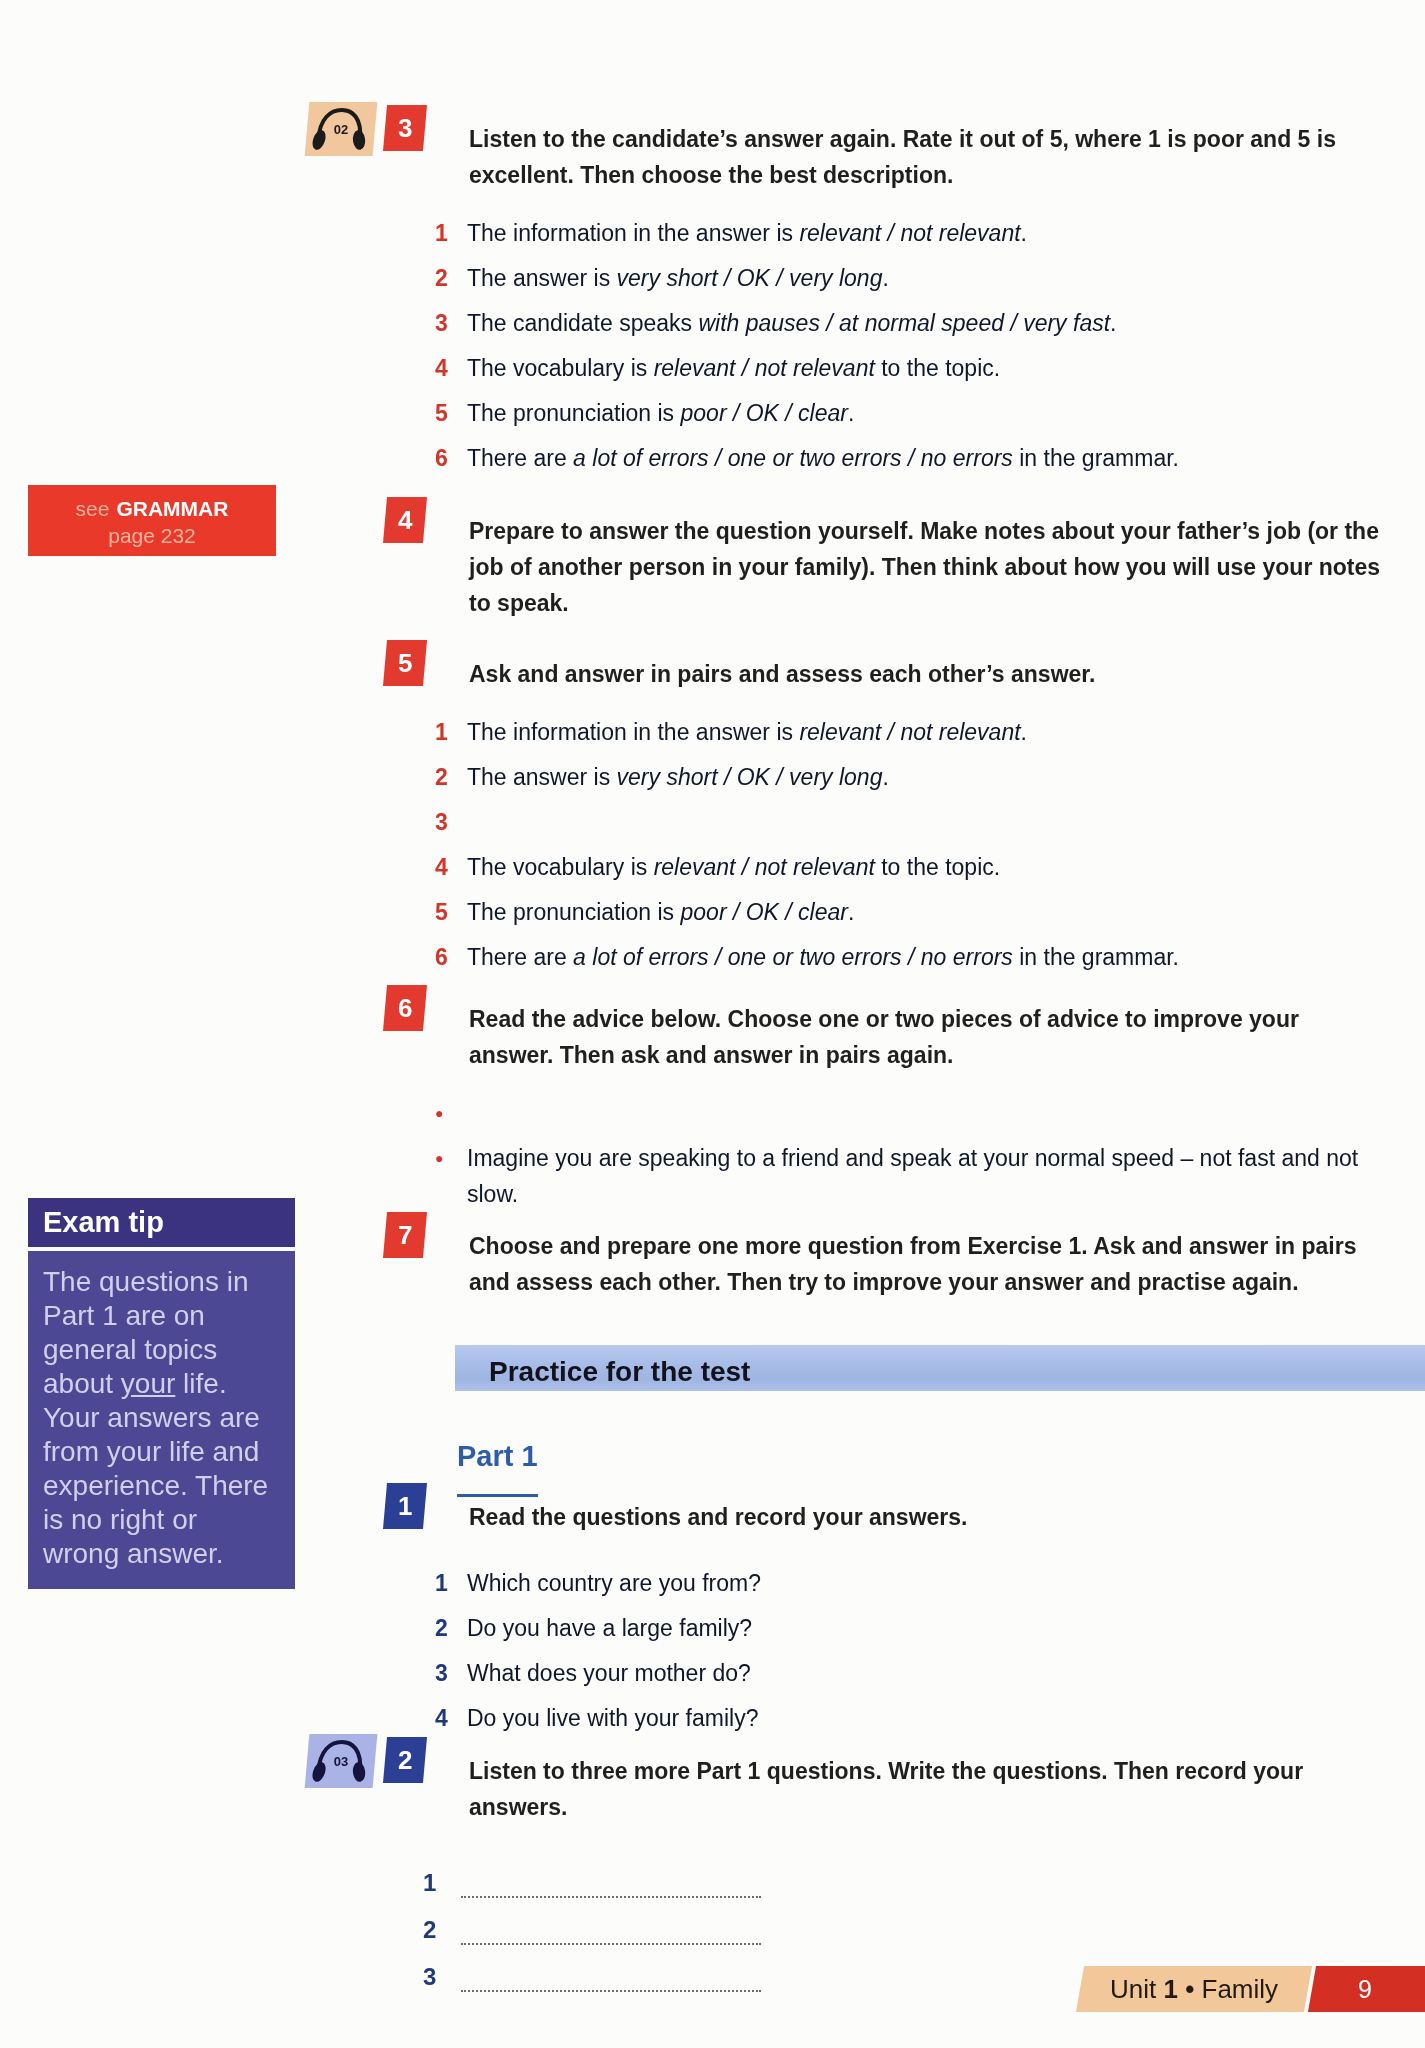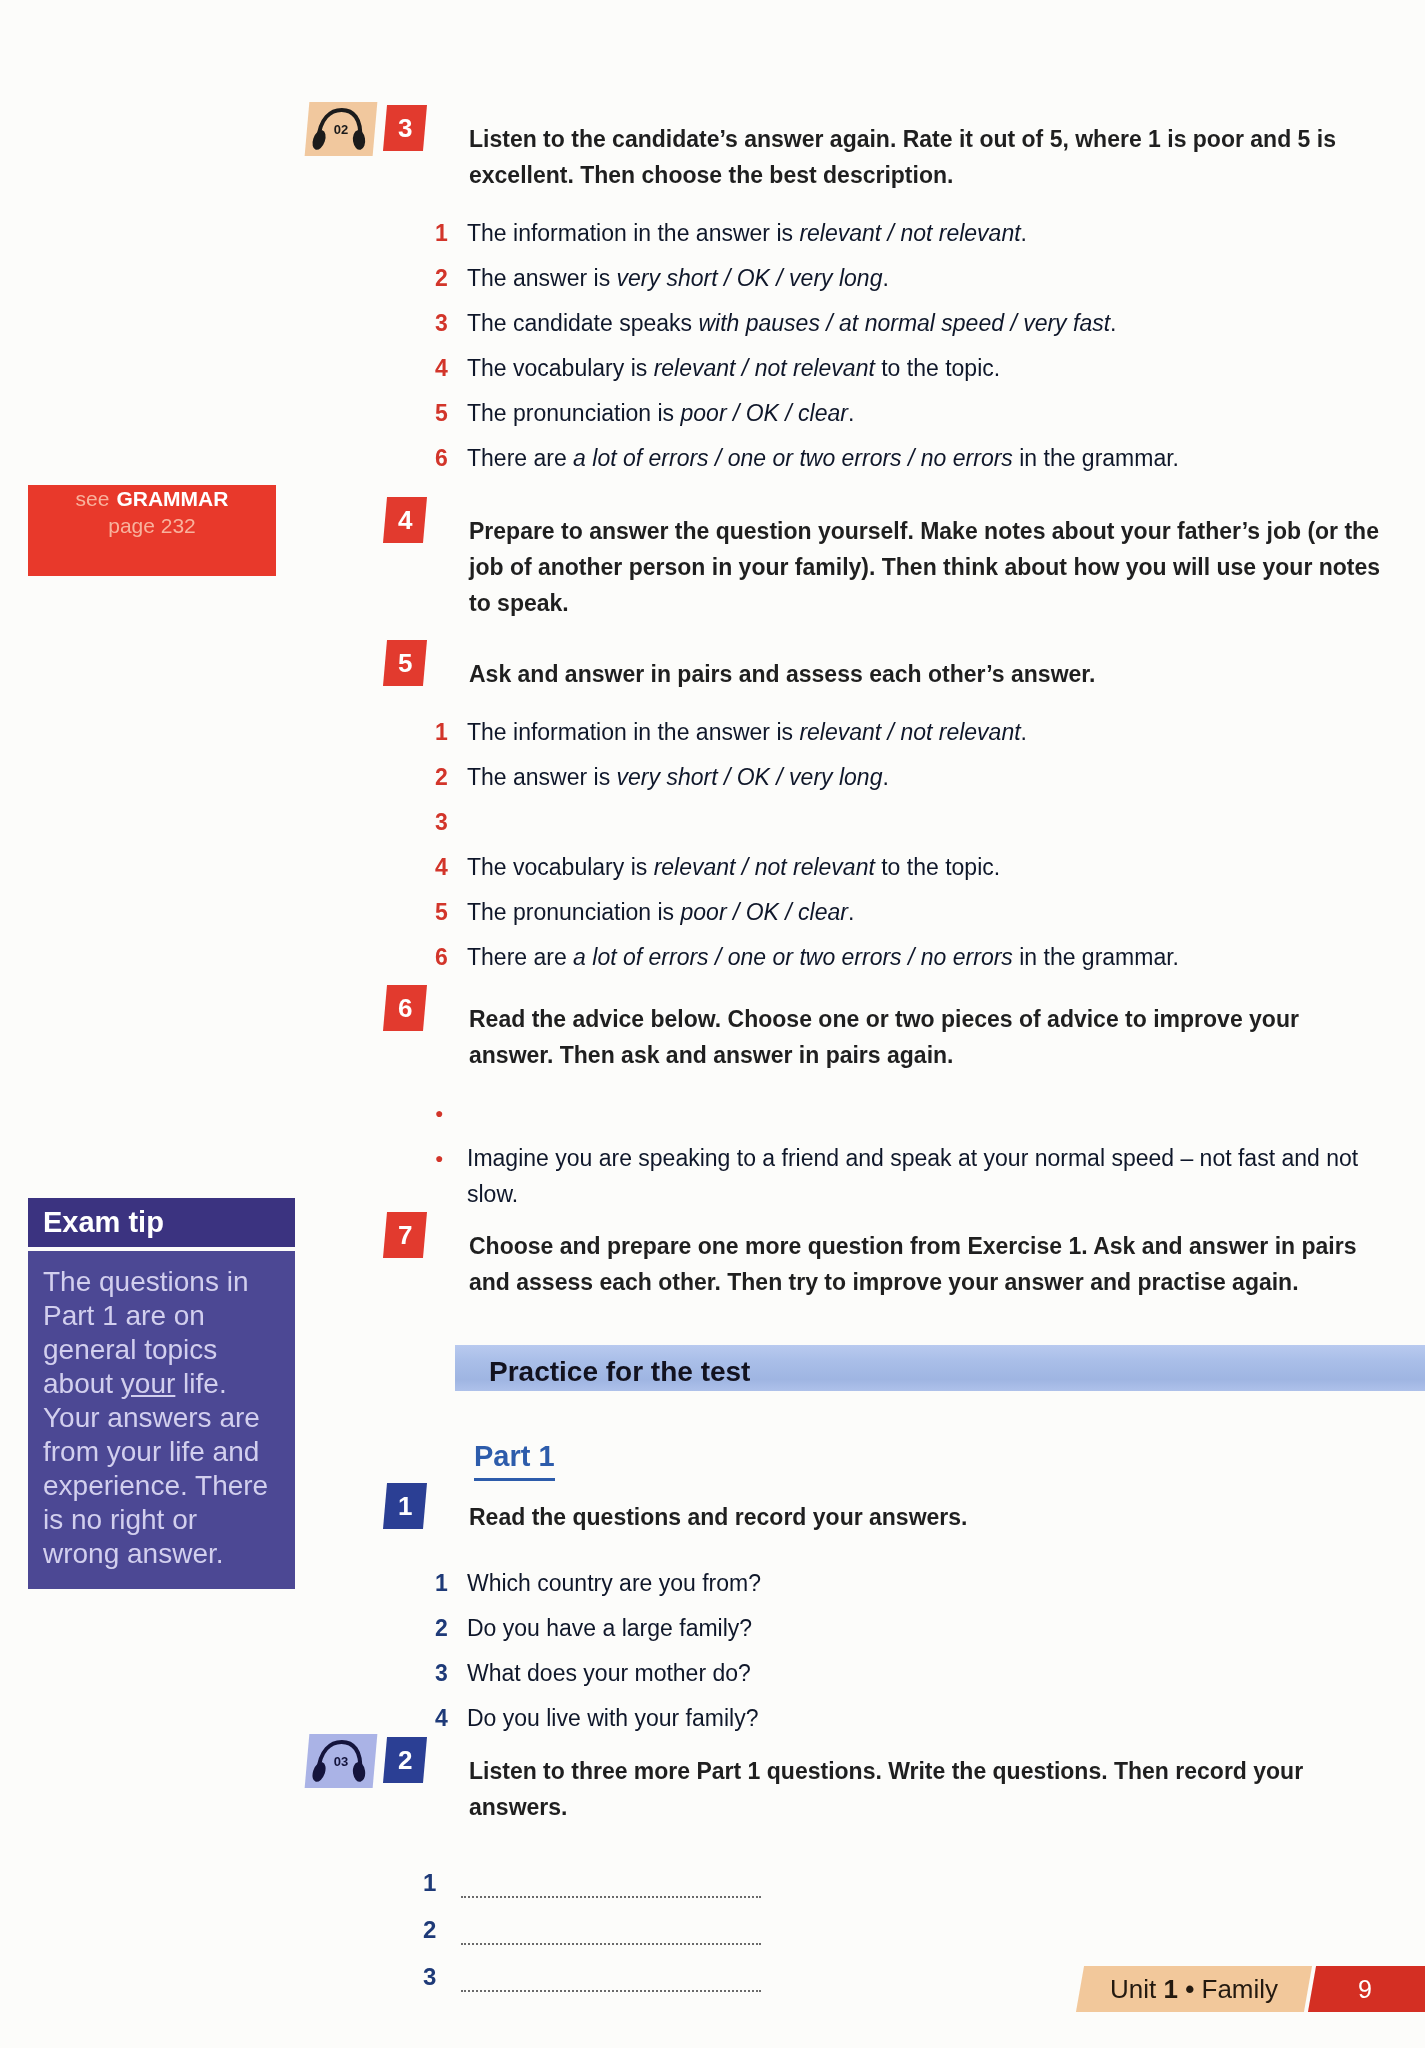--- a/index.html
+++ b/index.html
@@ -3,22 +3,22 @@
 <meta charset="utf-8">
 <style>
   html,body{margin:0;padding:0;background:#e8e8e8;}
   .page{
     position:relative; width:1425px; height:2048px; margin:0 auto;
     background:#fcfcfa; overflow:hidden;
     font-family:"Liberation Sans", sans-serif; color:#3c3c3c;
   }
   
   .grammar-box{
-    position:absolute; left:28px; top:485px; width:248px; height:91px;
-    background:#e8392b; text-align:center; box-sizing:border-box;
+    position:absolute; left:28px; top:485px; width:248px; height:71px;
+    background:#e8392b; text-align:center; padding-top:10px; box-sizing:border-box;
     font-size:21px; line-height:27px;
   }
   .g-see,.g-page{color:#f8b29d;}
   .g-bold{color:#ffffff; font-weight:bold; margin-left:7px;}
   .exam-tip{position:absolute; left:28px; top:1198px; width:267px;}
   .tip-header{
     background:#3b3380; color:#ffffff; font-size:29px; font-weight:bold;
     height:49px; line-height:49px; padding-left:15px; margin-bottom:4px;
   }
   .tip-body{
@@ -66,23 +66,23 @@
   
   .banner{
     position:absolute; left:455px; top:1345px; width:970px; height:46px;
     background:linear-gradient(180deg,#b9caef 0%,#a9bee8 35%,#9fb5e2 75%,#aec1ea 100%);
   }
   .banner-text{
     display:inline-block; margin:11px 0 0 34px;
     font-size:28px; font-weight:bold; color:#12121f;
   }
   .part-title{
-    position:absolute; left:474px; top:1440px; margin:0;
+    position:absolute; left:457px; top:1440px; margin:0;
     font-size:29px; font-weight:bold; color:#2d5cab;
-    border-bottom:3px solid #2d5cab; padding-bottom:5px;
+    border-bottom:3px solid #2d5cab; padding-bottom:21px;
   }
   
   .answer-list{margin-left:-30px; margin-top:26px;}
   .dot-row{display:flex; height:47px; align-items:flex-end;}
   .dot-row .marker{width:38px; font-size:24px; color:#1e3a78; line-height:30px;}
   .dotline{
     flex:none; width:300px; height:30px; box-sizing:border-box;
     border-bottom:2px dotted #6a6a6a; cursor:text;
   }
   

